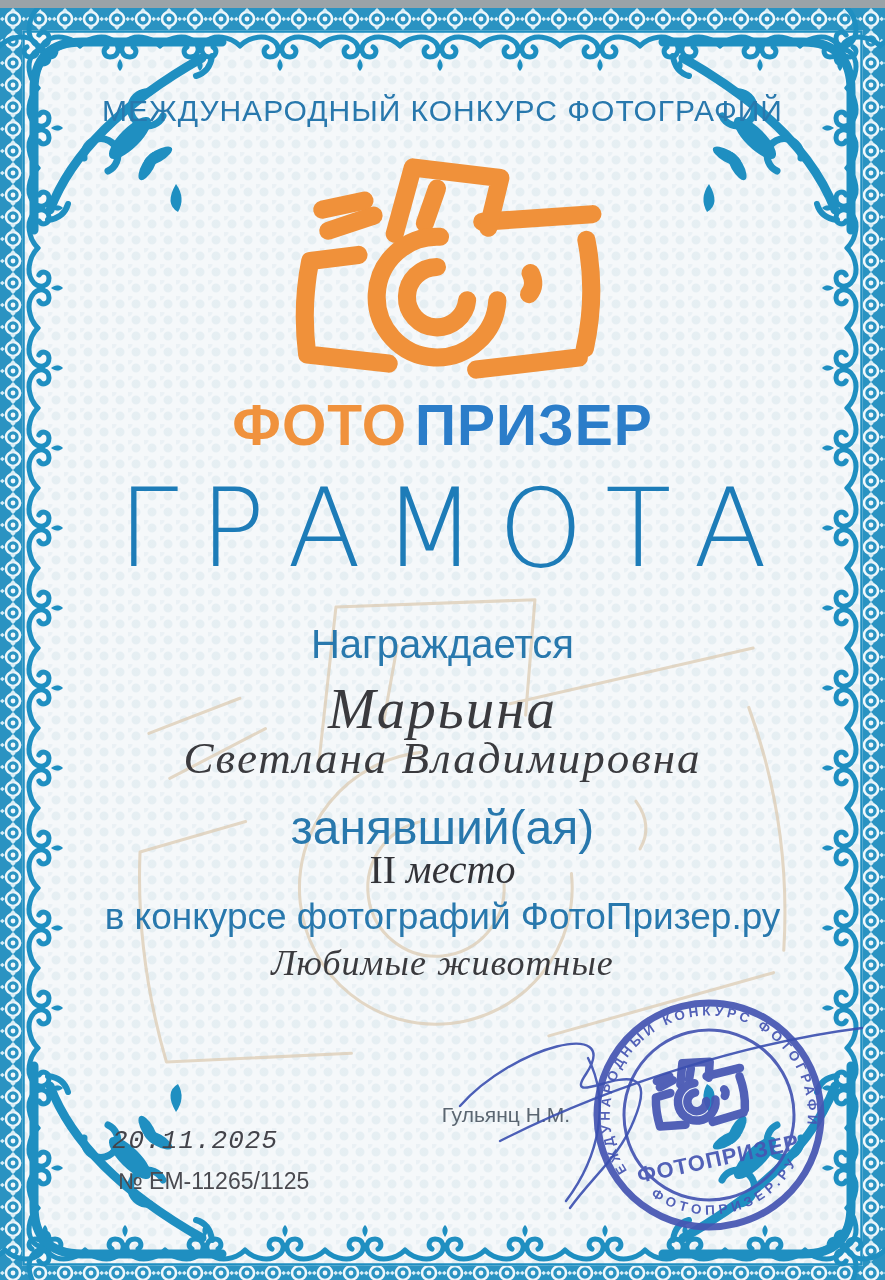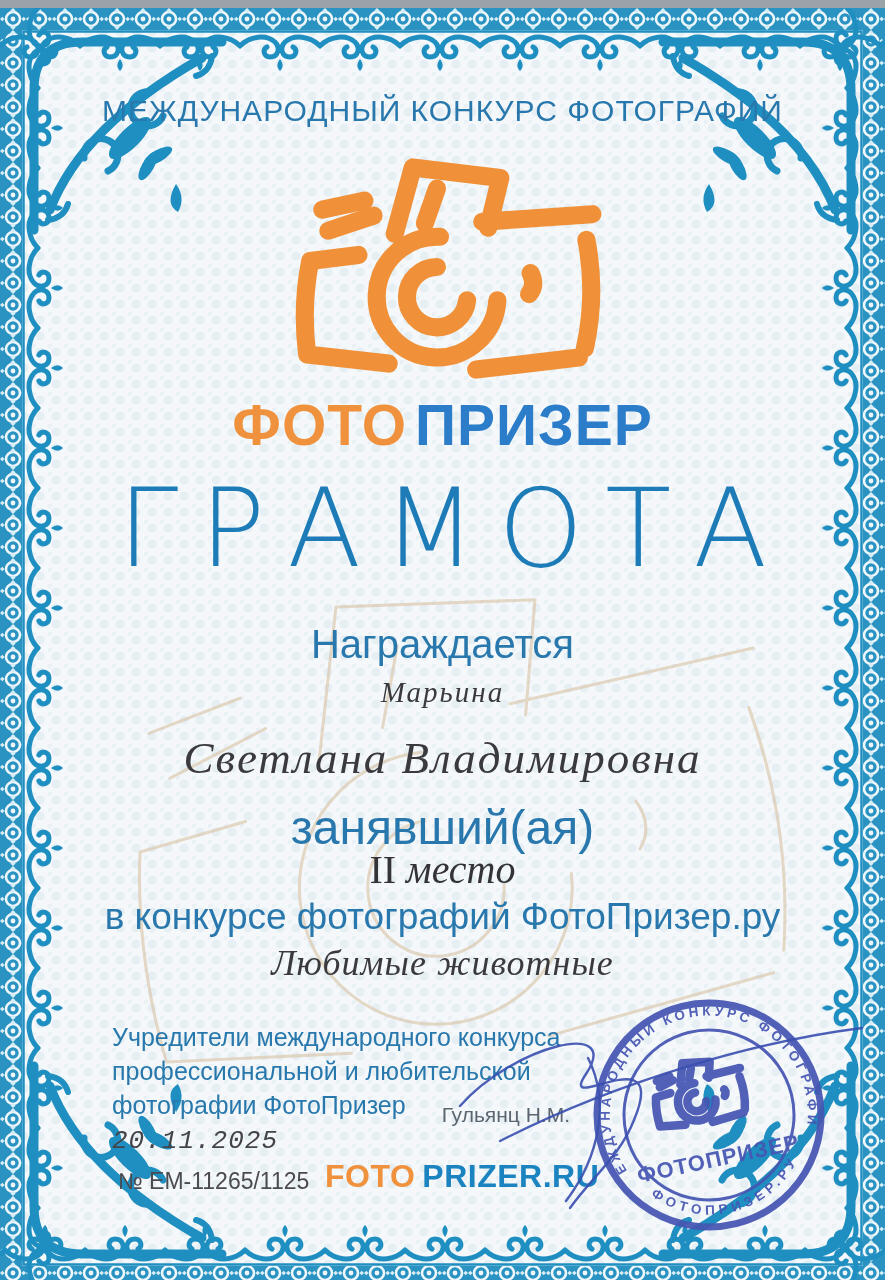--- a/index.html
+++ b/index.html
@@ -19,21 +19,21 @@
   .watermark-svg{position:absolute; left:64px; top:524px; transform:rotate(-9deg); opacity:.75;}
   .logo-svg{position:absolute; left:277px; top:132px;}
   .header{top:86px; font-size:30px; letter-spacing:1px; color:var(--hblue,#2878ad); font-weight:400;}
   .brand{top:384px; font-size:57px; font-weight:bold; letter-spacing:1px;}
   .brand .orange{color:var(--orange,#f0923d);}
   .brand .blue{color:var(--bblue,#2b7dc9); margin-left:8px;}
   .title{top:458px; font-size:108px; font-weight:200; letter-spacing:22px; text-indent:22px;
          color:var(--tblue,#1d7cb8); font-family:"DejaVu Sans", sans-serif;}
   .awarded{top:614px; font-size:40px; color:var(--hblue,#2878ad);}
   .script{font-family:"Liberation Serif", serif; font-style:italic; color:#3a3a3e;}
-  .name1{top:668px; font-size:29px; letter-spacing:2px;}
+  .name1{top:668px; font-size:57px; letter-spacing:2px;}
   .name2{top:724px; font-size:45px; letter-spacing:2px;}
   .place-intro{top:792px; font-size:48px; color:var(--hblue,#2878ad);}
   .place{top:838px; font-size:40px; color:#333338; font-family:"Liberation Serif", serif;}
   .place .numeral{font-style:normal;}
   .place .pword{font-style:italic;}
   .contest{top:888px; font-size:37px; color:var(--hblue,#2878ad);}
   .nomination{top:934px; font-size:36px; letter-spacing:1px;}
   .founders{position:absolute; left:112px; top:1012px; width:500px; text-align:left;
             font-size:25px; line-height:1.36; color:var(--hblue,#2878ad); white-space:pre-line;}
   .signer{position:absolute; left:420px; top:1095px; width:150px; text-align:right;
@@ -139,29 +139,23 @@
   <div class="abs script name1">Марьина</div>
   <div class="abs script name2">Светлана Владимировна</div>
   <div class="abs place-intro">занявший(ая)</div>
   <div class="abs place">
     <span class="numeral">II</span>
     <span class="pword">место</span>
   </div>
   <div class="abs contest">в конкурсе фотографий ФотоПризер.ру</div>
   <div class="abs script nomination">Любимые животные</div>
 
-  <div class="founders">Учредители международного конкурса
-профессиональной и любительской
-фотографии ФотоПризер</div>
   <div class="signer">Гульянц Н.М.</div>
   <div class="date">20.11.2025</div>
   <div class="docnum">№ ЕМ-11265/1125</div>
-  <div class="site">
-    <span class="orange">FOTO</span><span class="blue">PRIZER.RU</span>
-  </div>
 
   <svg class="stamp-svg" width="276" height="276" viewBox="-138 -138 276 276">
     <defs>
       <path id="arcTop" d="M -92,36 A 99,99 0 1 1 92,36" fill="none"></path>
       <path id="arcBot" d="M -76,64 A 99,99 0 0 0 76,64" fill="none"></path>
     </defs>
     <g transform="rotate(-14)" fill="#4656b3">
       <circle r="112" fill="none" stroke="#4656b3" stroke-width="7"></circle>
       <circle r="85" fill="none" stroke="#4656b3" stroke-width="3"></circle>
       <text font-size="13.5" font-weight="bold" letter-spacing="3.5" font-family="Liberation Sans, sans-serif">

